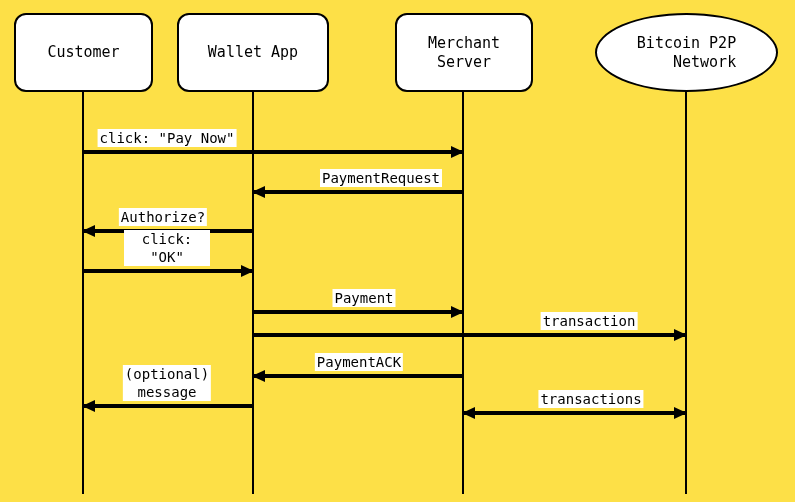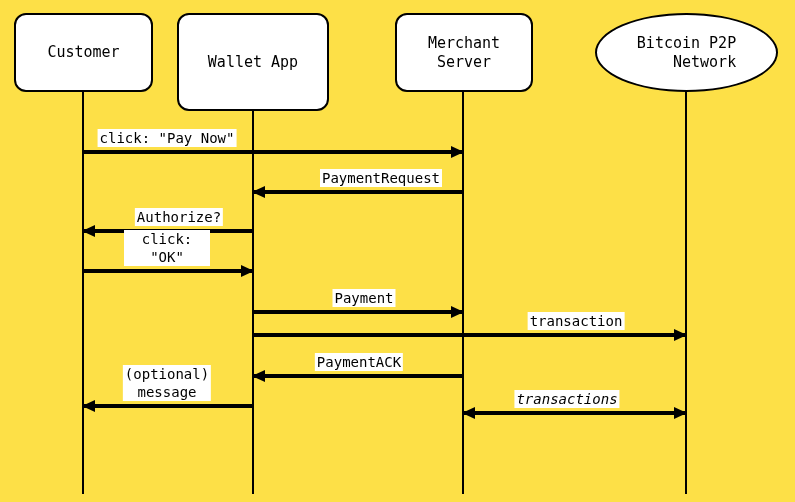--- a/index.html
+++ b/index.html
@@ -63,21 +63,21 @@
   }
 </style>
 </head>
 <body>
 
 <div class="stage">
 
   <div class="participant p-rect" style="left:14px; top:13px; width:139px; height:79px;">
     <span>Customer</span>
   </div>
-  <div class="participant p-rect" style="left:177px; top:13px; width:152px; height:98px;justify-content:center;">
+  <div class="participant p-rect" style="left:177px; top:13px; width:152px; height:79px;justify-content:center;">
     <span>Wallet App</span>
   </div>
   <div class="participant p-rect" style="left:395px; top:13px; width:138px; height:79px;">
     <span>Merchant Server</span>
   </div>
   <div class="participant p-ellipse" style="left:595px; top:13px; width:183px; height:79px;text-align:right;">
     <span>Bitcoin P2P
 Network</span>
   </div>
 
@@ -94,54 +94,54 @@
 
   <div class="message" style="left:253px; top:192px; width:210px;">
     <div class="bar"></div>
     <div class="head head-left"></div>
     <div class="msg-label" style="left:102px;margin-left:26px;">PaymentRequest</div>
   </div>
 
   <div class="message" style="left:83px; top:231px; width:170px;">
     <div class="bar"></div>
     <div class="head head-left"></div>
-    <div class="msg-label" style="left:96px;">Authorize?</div>
+    <div class="msg-label" style="left:80px;">Authorize?</div>
   </div>
 
   <div class="message" style="left:83px; top:271px; width:170px;">
     <div class="bar"></div>
     <div class="head head-right"></div>
     <div class="msg-label" style="left:84px;">click: "OK"</div>
   </div>
 
   <div class="message" style="left:253px; top:312px; width:210px;">
     <div class="bar"></div>
     <div class="head head-right"></div>
     <div class="msg-label" style="left:111px;">Payment</div>
   </div>
 
   <div class="message" style="left:253px; top:335px; width:433px;">
     <div class="bar"></div>
     <div class="head head-right"></div>
-    <div class="msg-label" style="left:323px;">transaction</div>
+    <div class="msg-label" style="left:336px;">transaction</div>
   </div>
 
   <div class="message" style="left:253px; top:376px; width:210px;">
     <div class="bar"></div>
     <div class="head head-left"></div>
     <div class="msg-label" style="left:106px;">PaymentACK</div>
   </div>
 
   <div class="message" style="left:83px; top:406px; width:170px;">
     <div class="bar"></div>
     <div class="head head-left"></div>
     <div class="msg-label" style="left:84px;text-align:center;">(optional)
 message</div>
   </div>
 
   <div class="message" style="left:463px; top:413px; width:223px;">
     <div class="bar"></div>
     <div class="head head-left"></div>
     <div class="head head-right"></div>
-    <div class="msg-label" style="left:104px;font-style:italic;">transactions</div>
+    <div class="msg-label" style="left:128px;">transactions</div>
   </div>
 
 </div>
 
 </body></html>

